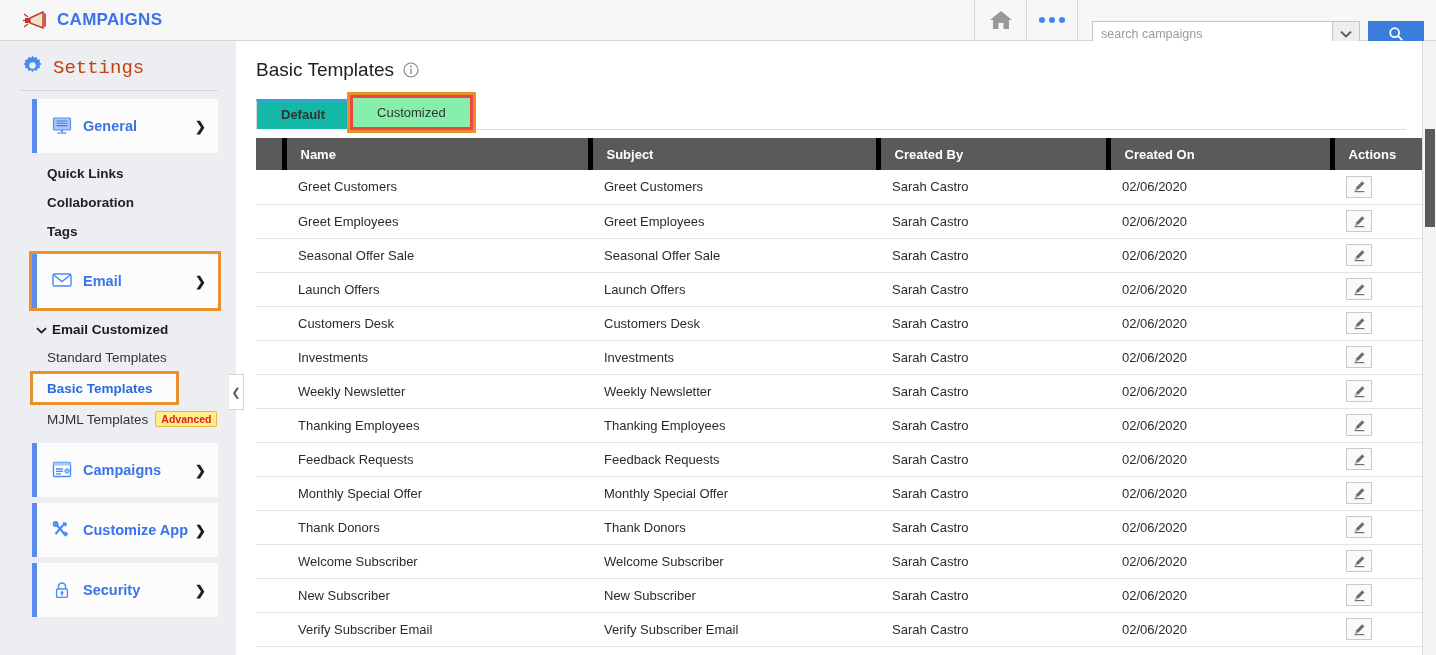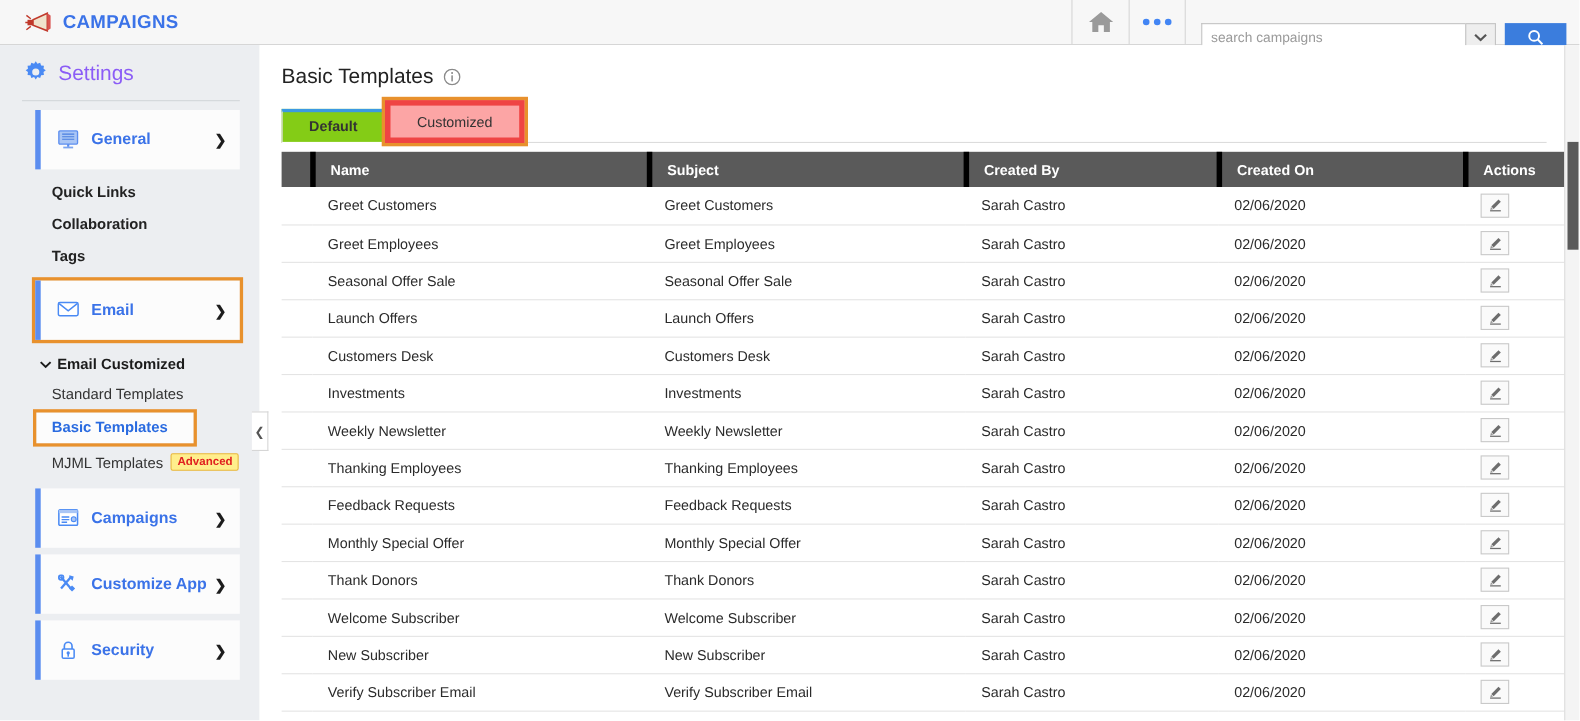--- a/index.html
+++ b/index.html
@@ -47,21 +47,21 @@
     width: 56px; height: 27px; background: #3b7ddd; border: none; margin-left: 8px;
     display: flex; align-items: center; justify-content: center; cursor: pointer;
   }
 
   
   .sidebar {
     position: absolute; top: 41px; left: 0; width: 236px; height: 614px;
     background: #eceef1;
   }
   .settings-head { display: flex; align-items: center; gap: 10px; padding: 14px 0 10px 22px; }
-  .settings-title { font-size: 19px; color: #8b5cf6; font-weight: normal; }
+  .settings-title { font-size: 19px; color: #c2410c; font-weight: normal; font-family: Liberation Mono, monospace; }
   .hr { height: 1px; background: #d3d6da; margin: 0 18px 8px 20px; }
 
   .nav-section {
     position: relative; background: #fcfcfc; margin: 0 18px 6px 32px; height: 54px;
     display: flex; align-items: center; padding-left: 20px; cursor: pointer;
   }
   .nav-section::before {
     content: ""; position: absolute; left: 0; top: 0; bottom: 0; width: 5px; background: #5b8def;
   }
   .nav-section .nav-ico { width: 20px; height: 18px; margin-right: 11px; flex: none; }
@@ -106,26 +106,26 @@
   .page-title-row { display: flex; align-items: center; gap: 9px; margin-bottom: 17px; }
   .page-title { font-size: 19px; color: #222; }
   .info-ico { width: 16px; height: 16px; }
 
   .tabs { display: flex; align-items: flex-end; position: relative; height: 32px; }
   .tab {
     font-size: 13px; color: #333; padding: 7px 24px 7px 24px; cursor: pointer;
     border: 1px solid transparent; background: transparent; position: relative;
   }
   .tab.active {
-    background: #84cc16; font-weight: bold; border: 1px solid #dcdcdc; border-bottom-color: #fff;
+    background: #14b8a6; font-weight: bold; border: 1px solid #dcdcdc; border-bottom-color: #fff;
     border-top: 3px solid #3b9ae1; padding-top: 5px;
   }
   .tab.outlined {
-    background: #fca5a5; outline: 3px solid #e8912d; color: #333;
-    border: 5px solid #ef4444;
+    background: #86efac; outline: 3px solid #e8912d; color: #333;
+    border: 3px solid #ef4444;
   }
   .tabs-rule { height: 1px; background: #dcdcdc; margin-top: -1px; }
 
   
   .tbl { width: 1159px; border-collapse: collapse; table-layout: fixed; margin-top: 8px; }
   .tbl thead th {
     background: #5a5a5a; color: #ffffff; font-size: 13px; font-weight: bold;
     text-align: left; height: 32px; padding: 0 0 0 14px;
     border-right: 5px solid #000000;
   }

